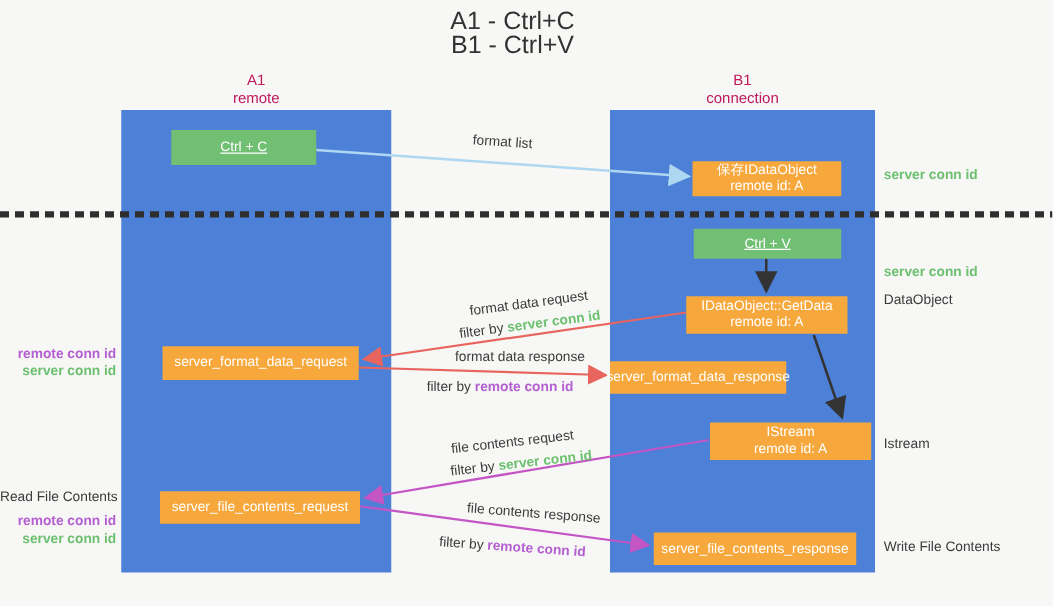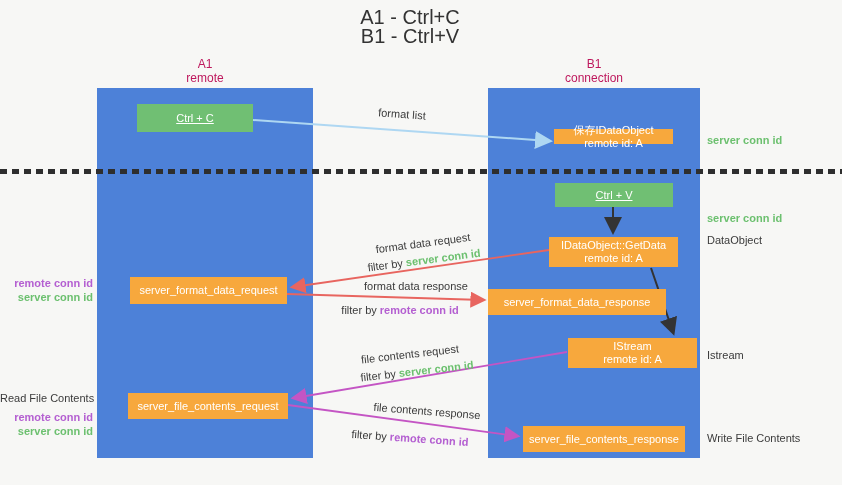--- a/index.html
+++ b/index.html
@@ -79,39 +79,39 @@
     <line x1="549" y1="250" x2="293" y2="287" stroke="#e8655f" stroke-width="1.8" marker-end="url(#m-red)"></line>
     <line x1="287" y1="294" x2="483" y2="300" stroke="#e8655f" stroke-width="1.8" marker-end="url(#m-red)"></line>
     <line x1="567" y1="352" x2="294" y2="398" stroke="#c455c4" stroke-width="1.8" marker-end="url(#m-mag)"></line>
     <line x1="288" y1="405" x2="517" y2="436" stroke="#c455c4" stroke-width="1.8" marker-end="url(#m-mag)"></line>
   </svg>
 
   <div class="node green" style="left:137px; top:104px; width:116px; height:28px;">
     <div>Ctrl + C</div>
   </div>
 
-  <div class="node orange" style="left:554px; top:129px; width:119px; height:15px;">
+  <div class="node orange" style="left:554px; top:129px; width:119px; height:28px;">
     <div>保存IDataObject</div>
     <div>remote id: A</div>
   </div>
 
   <div class="node green" style="left:555px; top:183px; width:118px; height:24px;">
     <div>Ctrl + V</div>
   </div>
 
   <div class="node orange" style="left:549px; top:237px; width:129px; height:30px;">
     <div>IDataObject::GetData</div>
     <div>remote id: A</div>
   </div>
 
   <div class="node orange" style="left:130px; top:277px; width:157px; height:27px;">
     <div>server_format_data_request</div>
   </div>
 
-  <div class="node orange" style="left:488px; top:289px; width:178px; height:26px;">
+  <div class="node orange" style="left:488px; top:289px; width:141px; height:26px;">
     <div>server_format_data_response</div>
   </div>
 
   <div class="node orange" style="left:568px; top:338px; width:129px; height:30px;">
     <div>IStream</div>
     <div>remote id: A</div>
   </div>
 
   <div class="node orange" style="left:523px; top:426px; width:162px; height:26px;">
     <div>server_file_contents_response</div>

